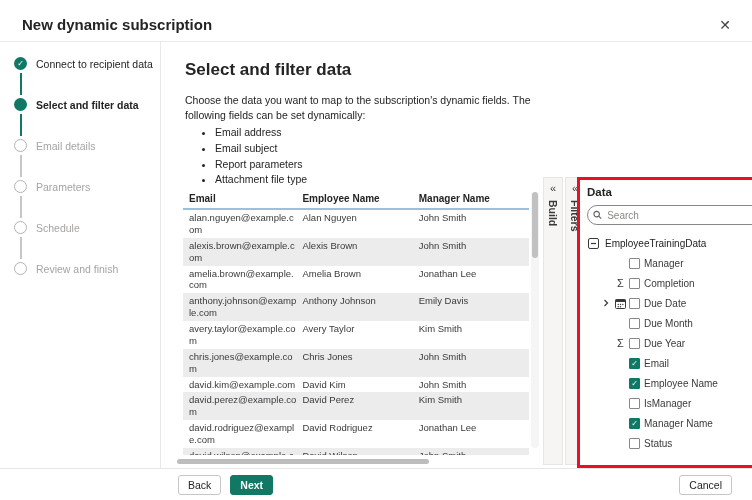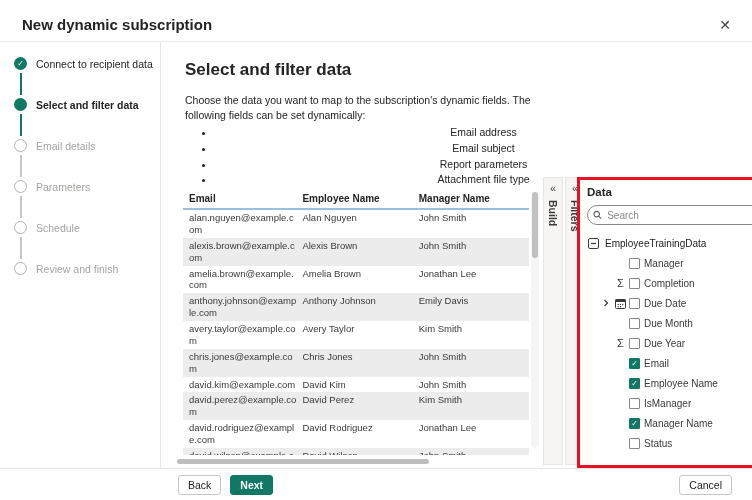--- a/index.html
+++ b/index.html
@@ -25,21 +25,21 @@
   .step--current .step-label { font-weight:700; color:#252423; }
   .step--completed .step-label { color:#252423; }
   .step--upcoming .step-label { color:#a6a4a2; }
   .step-connector { width:1.5px; height:22px; margin:2px 0 2px 6px; background:#c8c6c4; }
   .step-connector.green { background:#117865; }
 
   
   .main { position:relative; flex:1; padding:18px 0 0 24px; }
   .main-heading { font-size:17px; font-weight:700; }
   .main-desc { margin-top:13px; font-size:10.5px; line-height:1.45; max-width:382px; }
-  .main-bullets { margin-top:3px; padding-left:30px;text-align:center; }
+  .main-bullets { margin-top:3px; padding-left:30px; }
   .main-bullets li { font-size:10.5px; line-height:1.3; margin-top:2px; }
 
   
   .table-wrap { position:absolute; left:22px; top:148px; width:346px; height:265px; overflow:hidden; background:#fff; }
   table.data-table { border-collapse:collapse; width:100%; table-layout:fixed; }
   .data-table th { text-align:left; font-size:10px; font-weight:700; padding:3px 6px 4px 0; border-bottom:1px solid #4d4d4d; }
   .data-table th:first-child { padding-left:6px; }
   .data-table td { font-size:9.5px; line-height:1.25; color:#3b3a39; padding:2px 6px 2px 0; vertical-align:top; word-break:break-all; }
   .data-table td:first-child { padding-left:6px; }
   .data-table tbody tr:nth-child(even) { background:#ececec; }

